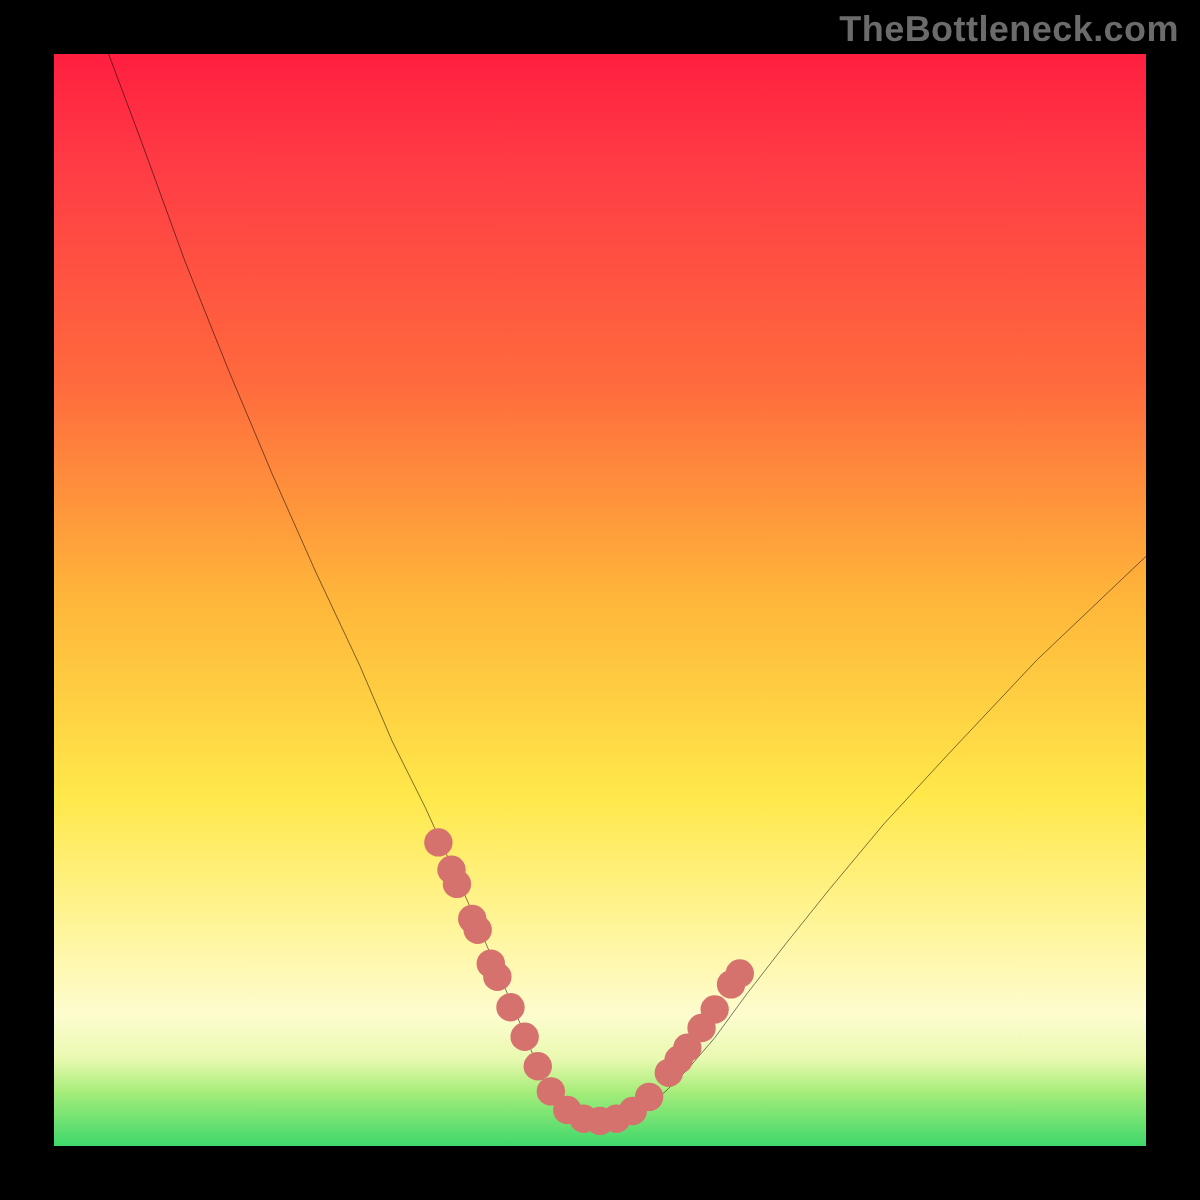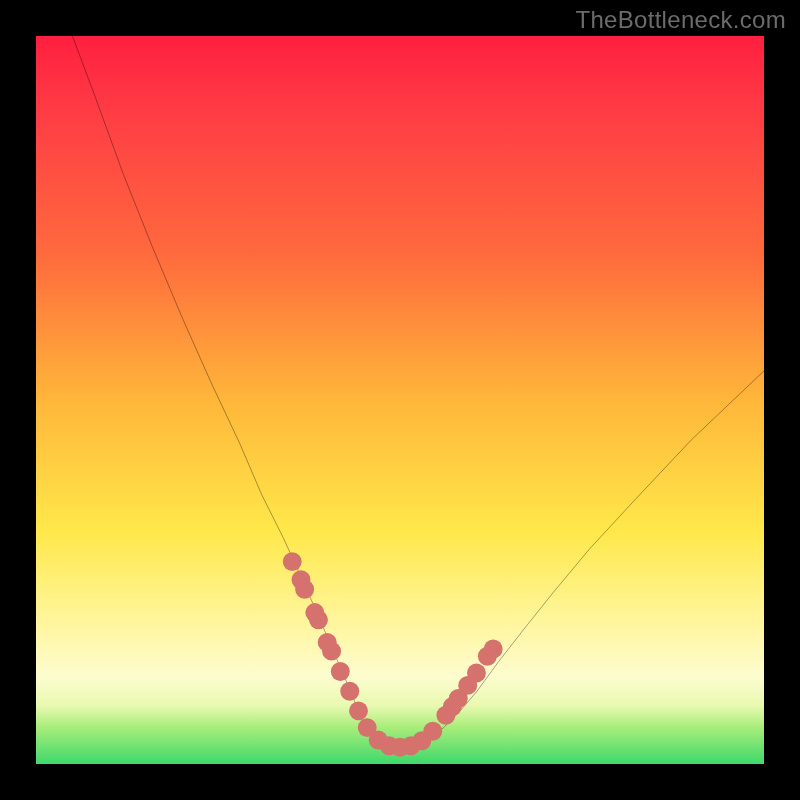--- a/index.html
+++ b/index.html
@@ -38,21 +38,21 @@
       #e9f9b0 92%,
       #a7ed7a 95%,
       #3fd86b 100%
     );
   }
   .attribution {
     position: absolute;
     top: 6px;
     right: 14px;
     font-size: 24px;
-    font-weight: 400;
+    font-weight: 700;
     color: #6b6b6b;
     letter-spacing: 0.3px;
     user-select: none;
   }
   svg.overlay {
     position: absolute;
     left: 36px;
     top: 36px;
     width: 728px;
     height: 728px;

